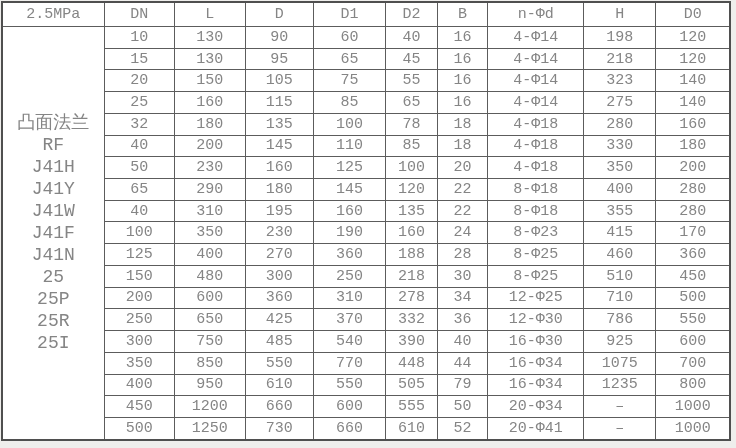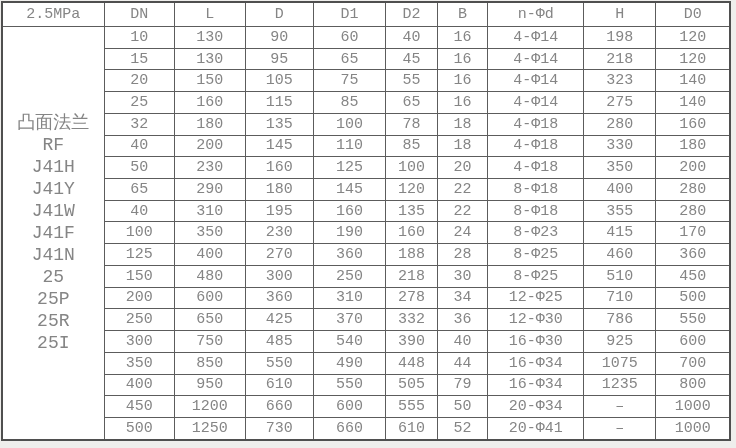--- a/index.html
+++ b/index.html
@@ -269,21 +269,21 @@
           <td>390</td>
           <td>40</td>
           <td>16-Φ30</td>
           <td>925</td>
           <td>600</td>
         </tr>
         <tr>
           <td>350</td>
           <td>850</td>
           <td>550</td>
-          <td>490</td>
+          <td>770</td>
           <td>448</td>
           <td>44</td>
           <td>16-Φ34</td>
           <td>1075</td>
           <td>700</td>
         </tr>
         <tr>
           <td>400</td>
           <td>950</td>
           <td>610</td>

